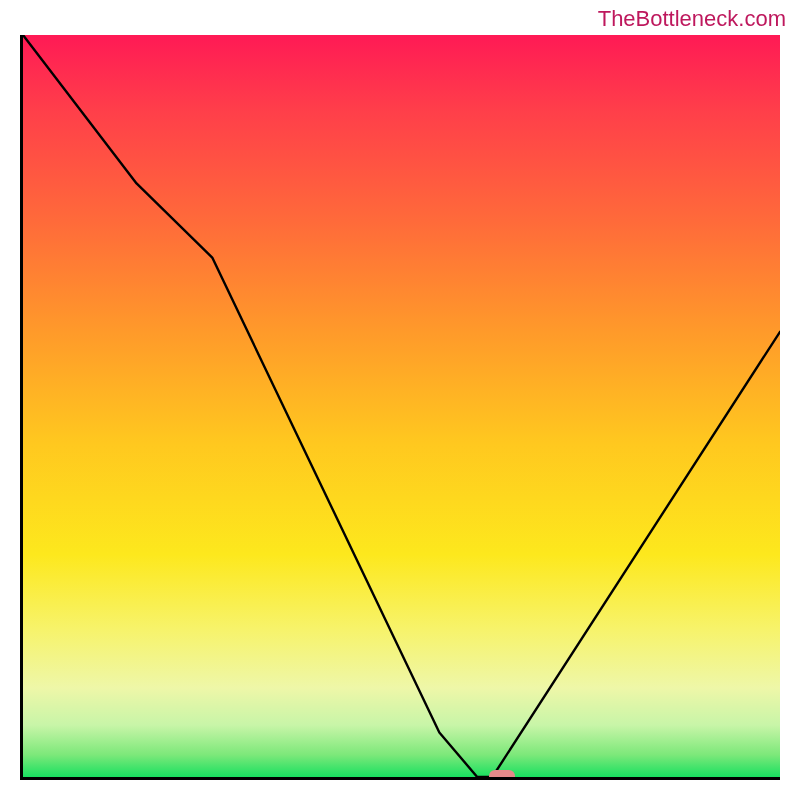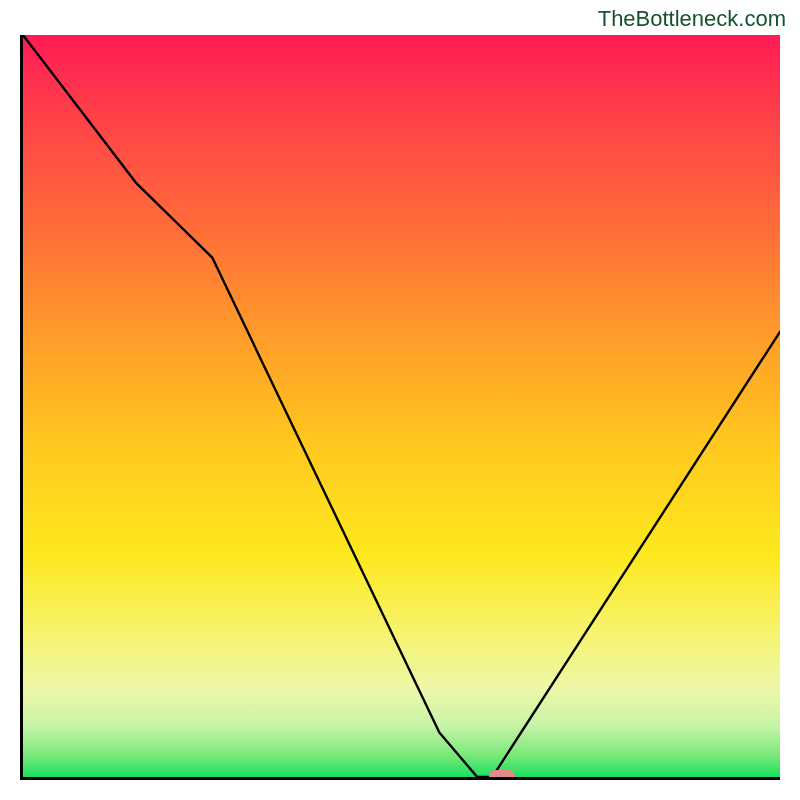--- a/index.html
+++ b/index.html
@@ -48,21 +48,21 @@
     background: #e58a8a;
     border-radius: 6px;
     transform: translate(-50%, -50%);
   }
   .watermark {
     position: absolute;
     top: 6px;
     right: 14px;
     font-family: Arial, Helvetica, sans-serif;
     font-size: 22px;
-    color: #14532d;
+    color: #be185d;
     font-weight: 500;
   }
 </style>
 </head>
 <body>
 
 <div class="chart-container">
   <div class="watermark">TheBottleneck.com</div>
   <div class="plot-area">
     <div class="gradient-bg"></div>

